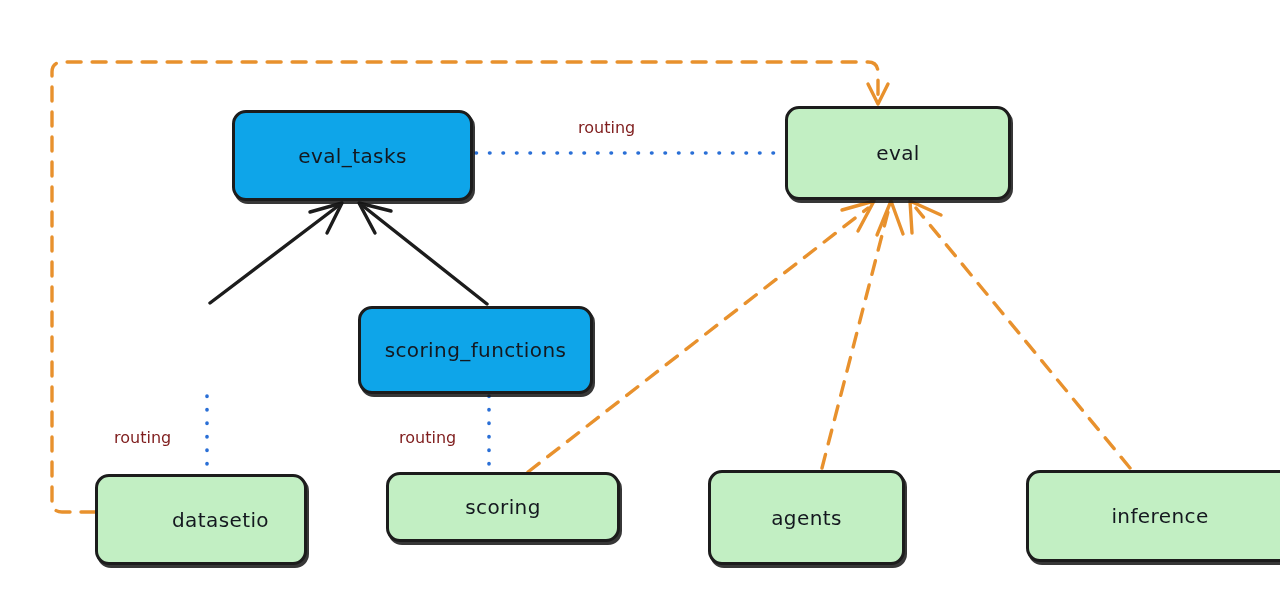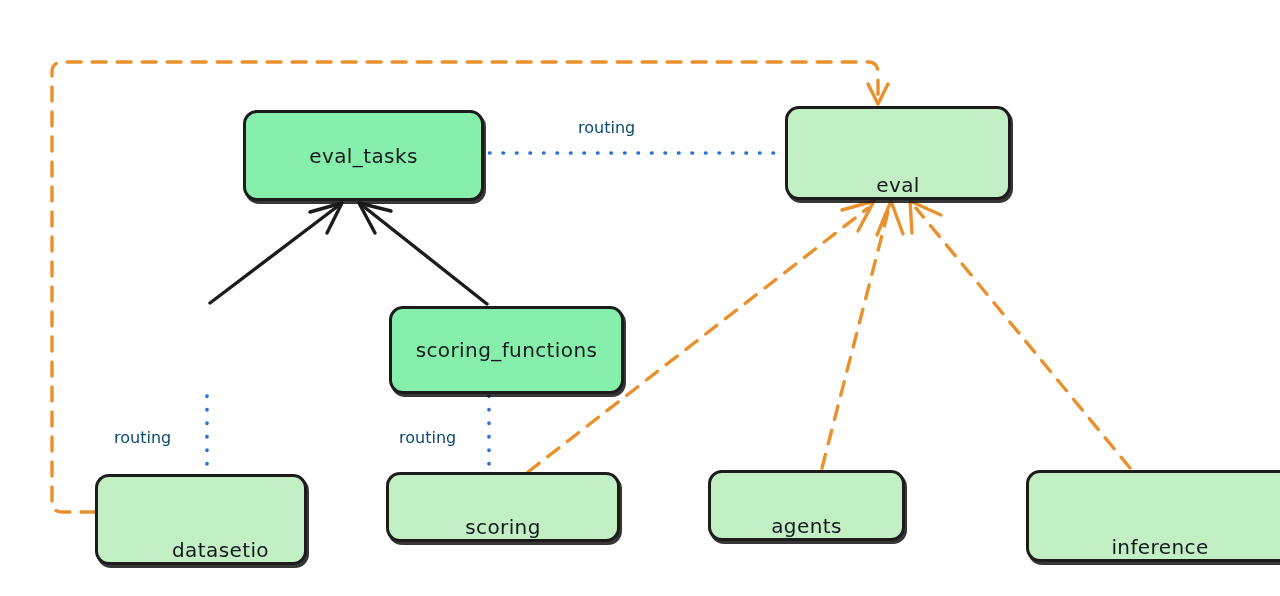--- a/index.html
+++ b/index.html
@@ -32,26 +32,26 @@
     display: flex;
     align-items: center;
     justify-content: center;
     text-align: center;
     color: #14181f;
     font-size: 20px;
     letter-spacing: 0.4px;
     font-family: "DejaVu Sans", sans-serif;
     box-shadow: 2px 3px 0 rgba(20,20,20,0.85);
   }
-  .node.blue { background: #86efac; margin-left: 11px; }
-  .node.green { background: #c2efc3; align-items: flex-end; }
+  .node.blue { background: #0ea5e9; }
+  .node.green { background: #c2efc3; }
   .node .label { pointer-events: none; }
   .edge-label {
     position: absolute;
-    color: #0c4a6e;
+    color: #7f1d1d;
     font-size: 16px;
     font-family: "DejaVu Sans", sans-serif;
     white-space: nowrap;
   }
 </style>
 </head>
 <body>
 
 <div id="canvas">
 
@@ -84,33 +84,33 @@
 
   <div class="node blue" style="left:232px; top:110px; width:241px; height:91px;">
     <span class="label">eval_tasks</span>
   </div>
 
   <div class="node green" style="left:785px; top:106px; width:226px; height:94px;">
     <span class="label">eval</span>
   </div>
 
 
-  <div class="node blue" style="left:378px; top:306px; width:235px; height:88px;">
+  <div class="node blue" style="left:358px; top:306px; width:235px; height:88px;">
     <span class="label">scoring_functions</span>
   </div>
 
   <div class="node green" style="left:95px; top:474px; width:212px; height:91px;padding-left:39px;">
     <span class="label">datasetio</span>
   </div>
 
   <div class="node green" style="left:386px; top:472px; width:234px; height:70px;">
     <span class="label">scoring</span>
   </div>
 
-  <div class="node green" style="left:708px; top:470px; width:197px; height:71px;">
+  <div class="node green" style="left:708px; top:470px; width:197px; height:95px;">
     <span class="label">agents</span>
   </div>
 
   <div class="node green" style="left:1026px; top:470px; width:268px; height:92px;">
     <span class="label">inference</span>
   </div>
 
   <div class="edge-label" style="left:578px; top:118px;">routing</div>
 
   <div class="edge-label" style="left:114px; top:428px;">routing</div>

